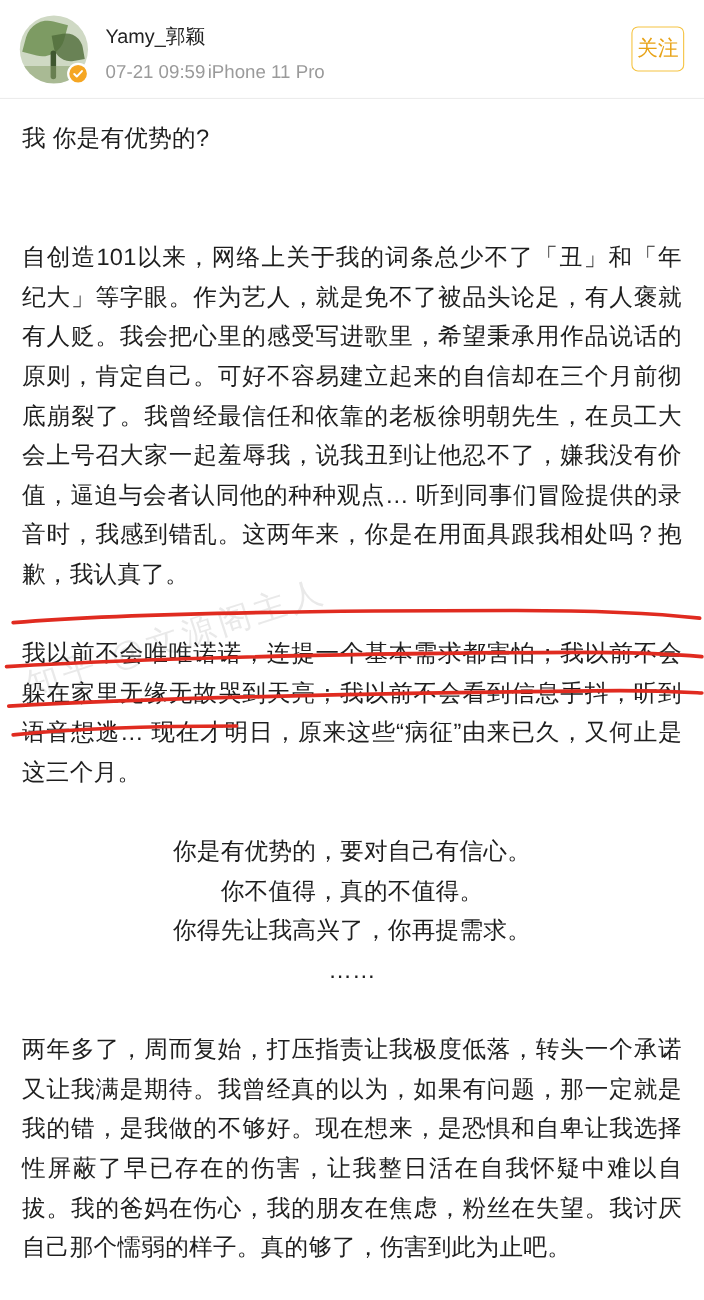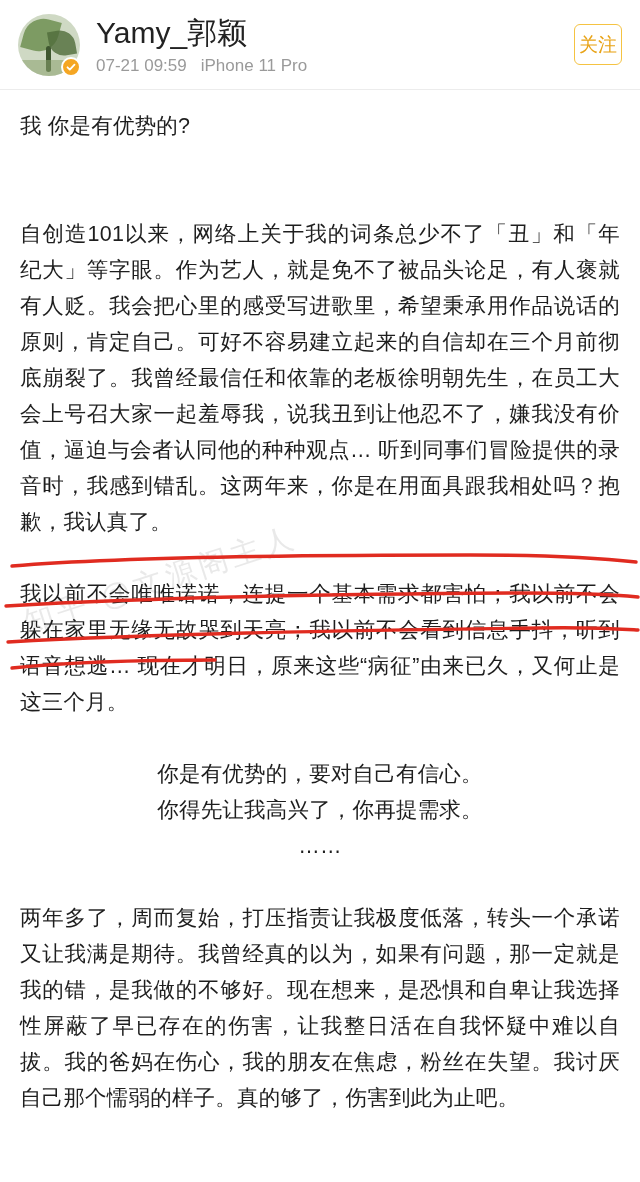--- a/index.html
+++ b/index.html
@@ -89,36 +89,36 @@
   .header-text {
     margin-left: 16px;
     display: flex;
     flex-direction: column;
     justify-content: center;
     padding-top: 4px;
     flex: 1 1 auto;
     min-width: 0;
   }
   .username {
-    font-size: 30px;
+    font-size: 18px;
     color: #222;
     line-height: 30px;
     font-weight: 400;
     white-space: nowrap;
   }
   .meta-line {
     margin-top: 7px;
     font-size: 17px;
     color: #9a9a9a;
     line-height: 22px;
     display: flex;
     align-items: center;
     white-space: nowrap;
   }
-  .meta-line .time { margin-right: 14px; }
+  .meta-line .time { margin-right: 2px; }
   .meta-line .device { color: #9a9a9a; }
 
   .follow-btn {
     flex: 0 0 auto;
     margin-top: 10px;
     border: 1px solid #f5c342;
     color: #e8a317;
     background: #fff;
     border-radius: 6px;
     font-size: 19px;
@@ -216,20 +216,21 @@
 
   <p class="para">自创造101以来，网络上关于我的词条总少不了「丑」和「年纪大」等字眼。作为艺人，就是免不了被品头论足，有人褒就有人贬。我会把心里的感受写进歌里，希望秉承用作品说话的原则，肯定自己。可好不容易建立起来的自信却在三个月前彻底崩裂了。我曾经最信任和依靠的老板徐明朝先生，在员工大会上号召大家一起羞辱我，说我丑到让他忍不了，嫌我没有价值，逼迫与会者认同他的种种观点… 听到同事们冒险提供的录音时，我感到错乱。这两年来，你是在用面具跟我相处吗？抱歉，我认真了。</p>
   <div class="blank-line"></div>
 
   <p class="para">我以前不会唯唯诺诺，连提一个基本需求都害怕；我以前不会躲在家里无缘无故哭到天亮；我以前不会看到信息手抖，听到语音想逃… 现在才明日，原来这些“病征”由来已久，又何止是这三个月。</p>
   <div class="blank-line"></div>
 
 
   <div class="lines-block">
     <p class="para">你是有优势的，要对自己有信心。</p>
+    <p class="para">你不值得，真的不值得。</p>
     <p class="para">你得先让我高兴了，你再提需求。</p>
     <p class="para">……</p>
   </div>
 
   <div class="blank-line"></div>
 
   <p class="para">两年多了，周而复始，打压指责让我极度低落，转头一个承诺又让我满是期待。我曾经真的以为，如果有问题，那一定就是我的错，是我做的不够好。现在想来，是恐惧和自卑让我选择性屏蔽了早已存在的伤害，让我整日活在自我怀疑中难以自拔。我的爸妈在伤心，我的朋友在焦虑，粉丝在失望。我讨厌自己那个懦弱的样子。真的够了，伤害到此为止吧。</p>
 </div>
 
 <div class="watermark">知乎 @文源阁主人</div>

